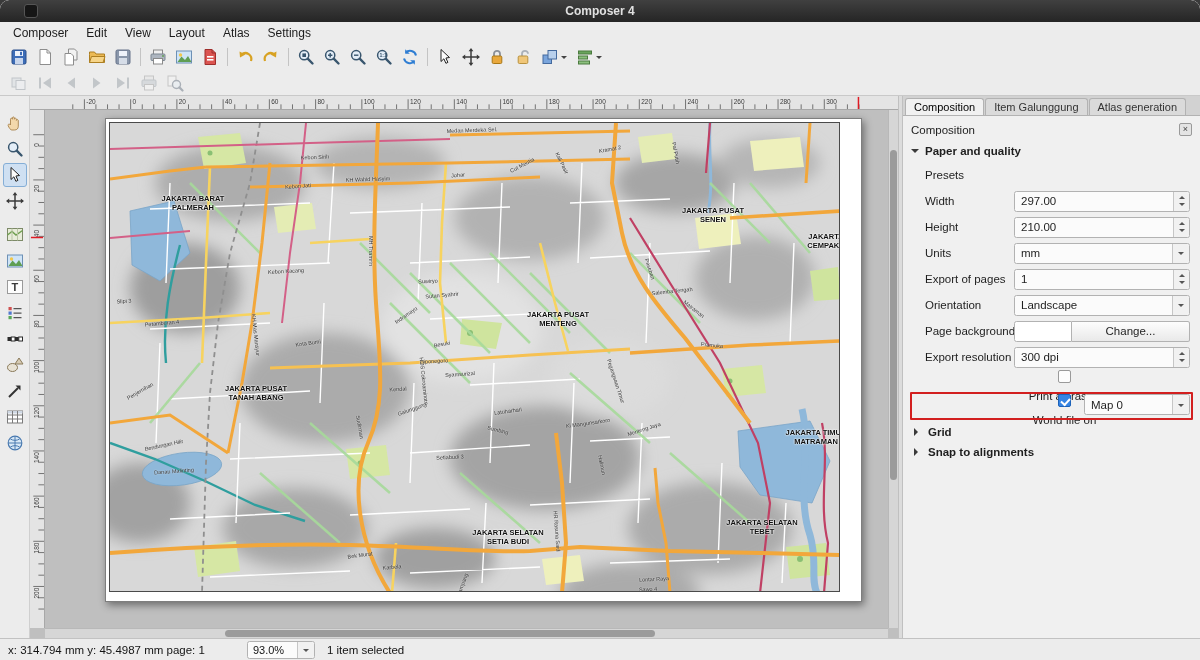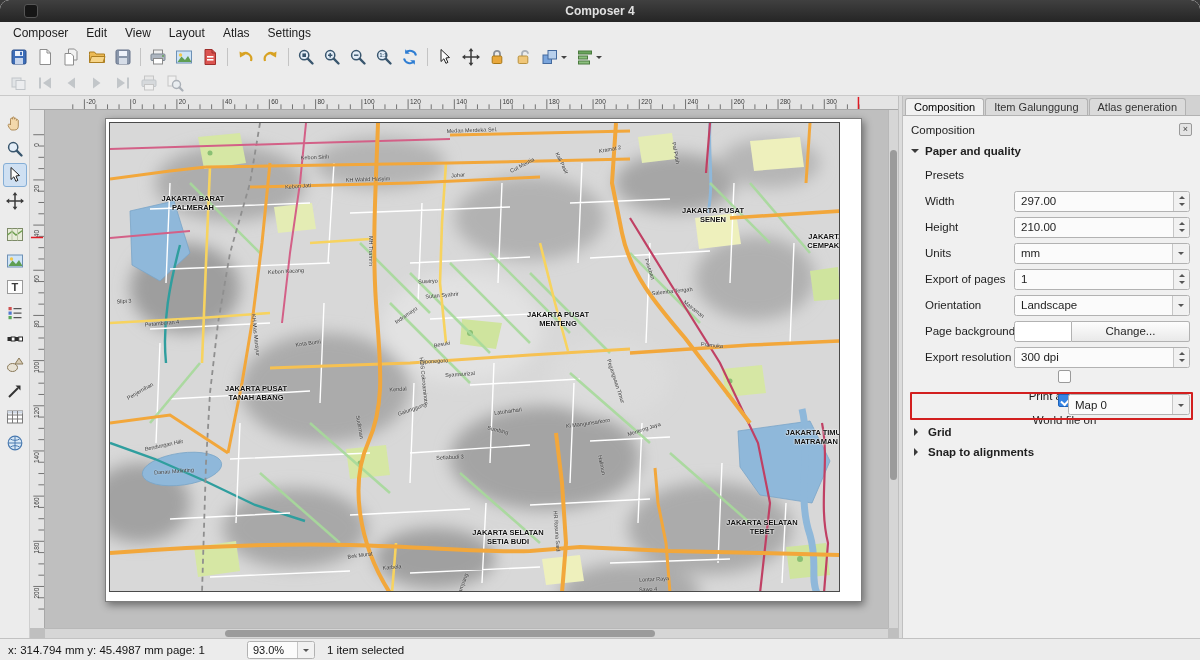--- a/index.html
+++ b/index.html
@@ -94,21 +94,21 @@
   .swatch{width:58px;background:#fff;border:1px solid #b2b2b2;border-radius:2.5px 0 0 2.5px;}
   .change-btn{flex:1;background:linear-gradient(#fdfdfd,#e9e9e9);border:1px solid #b2b2b2;
     border-left:none;border-radius:0 2.5px 2.5px 0;font-size:11.5px;display:flex;
     align-items:center;justify-content:center;color:#1e1e1e;}
   .check-row{padding-left:26px;gap:7px;height:24px;flex-direction:column;}
   .checkbox{width:13px;height:13px;border:1px solid #9a9a9a;background:#fdfdfd;border-radius:2px;
     position:relative;flex:0 0 auto;}
   .checkbox.checked{background:#3584e4;border-color:#1c62b9;}
   .checkbox.checked::after{content:"";position:absolute;left:2px;top:2.5px;width:7px;height:4px;
     border-left:2px solid #fff;border-bottom:2px solid #fff;transform:rotate(-48deg);}
-  .world-combo{width:122px;}
+  .world-combo{width:106px;}
   .red-box{position:absolute;left:-1px;right:-1px;top:-2px;bottom:-2px;border:2px solid #d21f1f;
     pointer-events:none;border-radius:1px;}
   
   .statusbar{position:absolute;left:0;right:0;bottom:0;height:22px;background:#ececec;
     border-top:1px solid #c2c2c2;display:flex;align-items:center;font-size:11.5px;
     padding-left:8px;color:#141414;}
   .status-zoom{margin-left:42px;width:68px;height:18px;display:flex;align-items:stretch;
     background:#fbfbfb;border:1px solid #b2b2b2;border-radius:2.5px;}
   .status-zoom .combo-val{font-size:11px;padding:0 5px;}
   .status-selection{margin-left:12px;}

